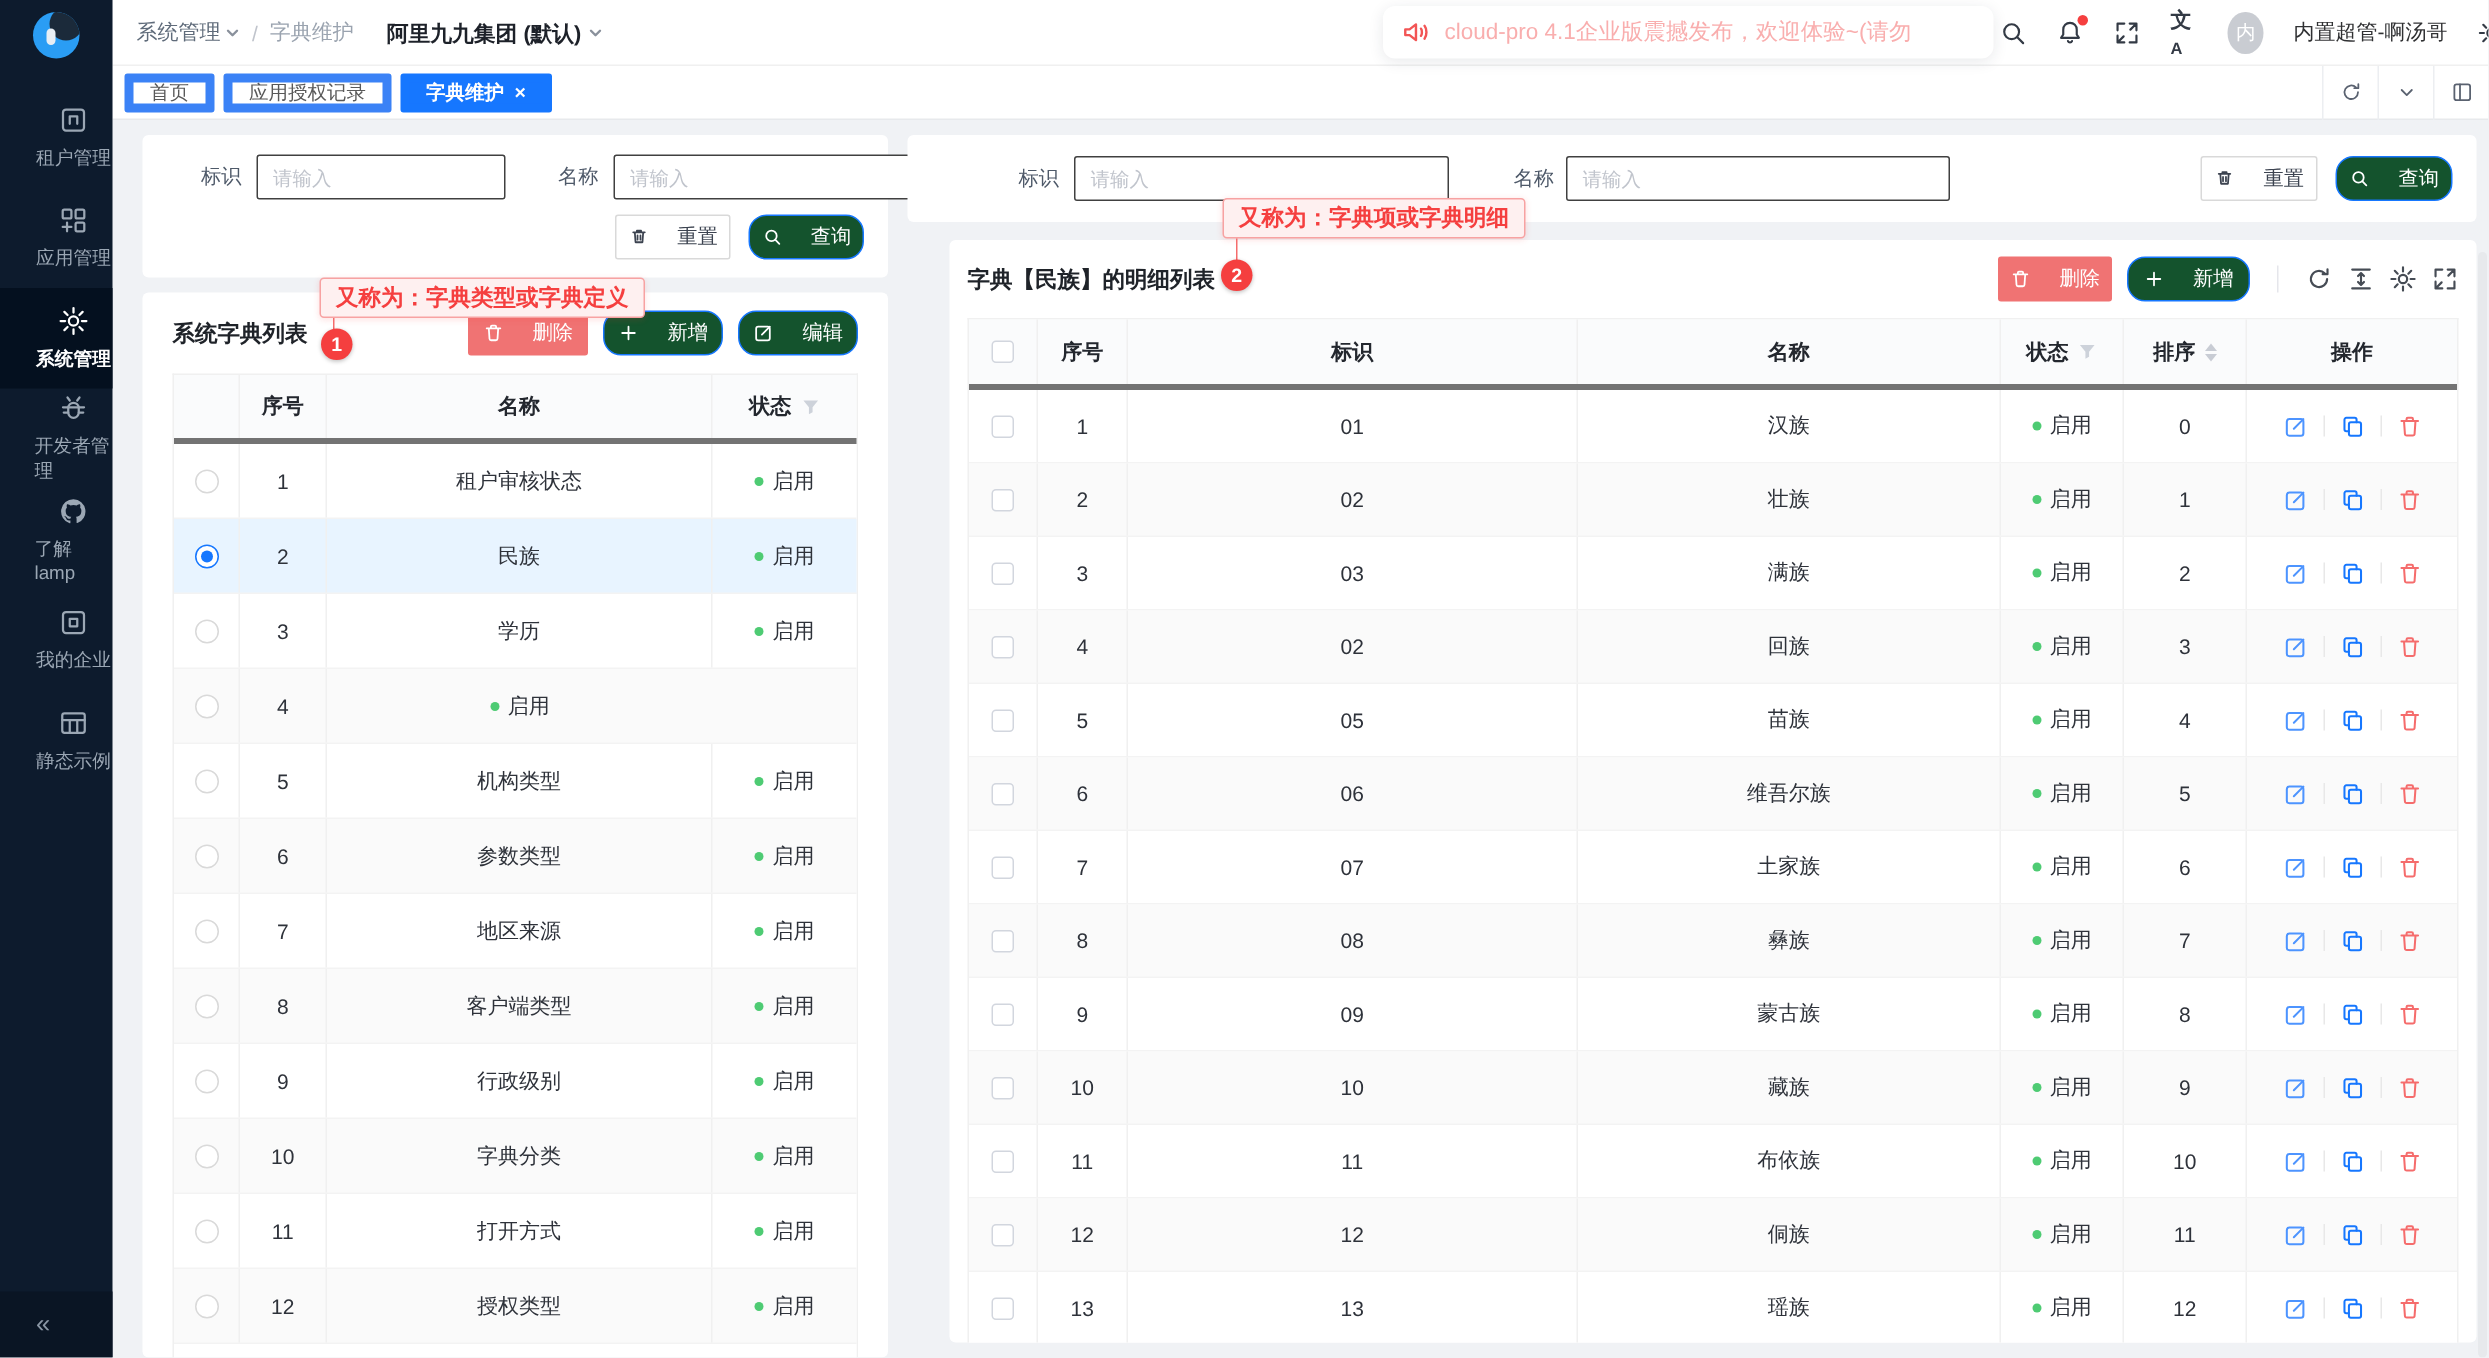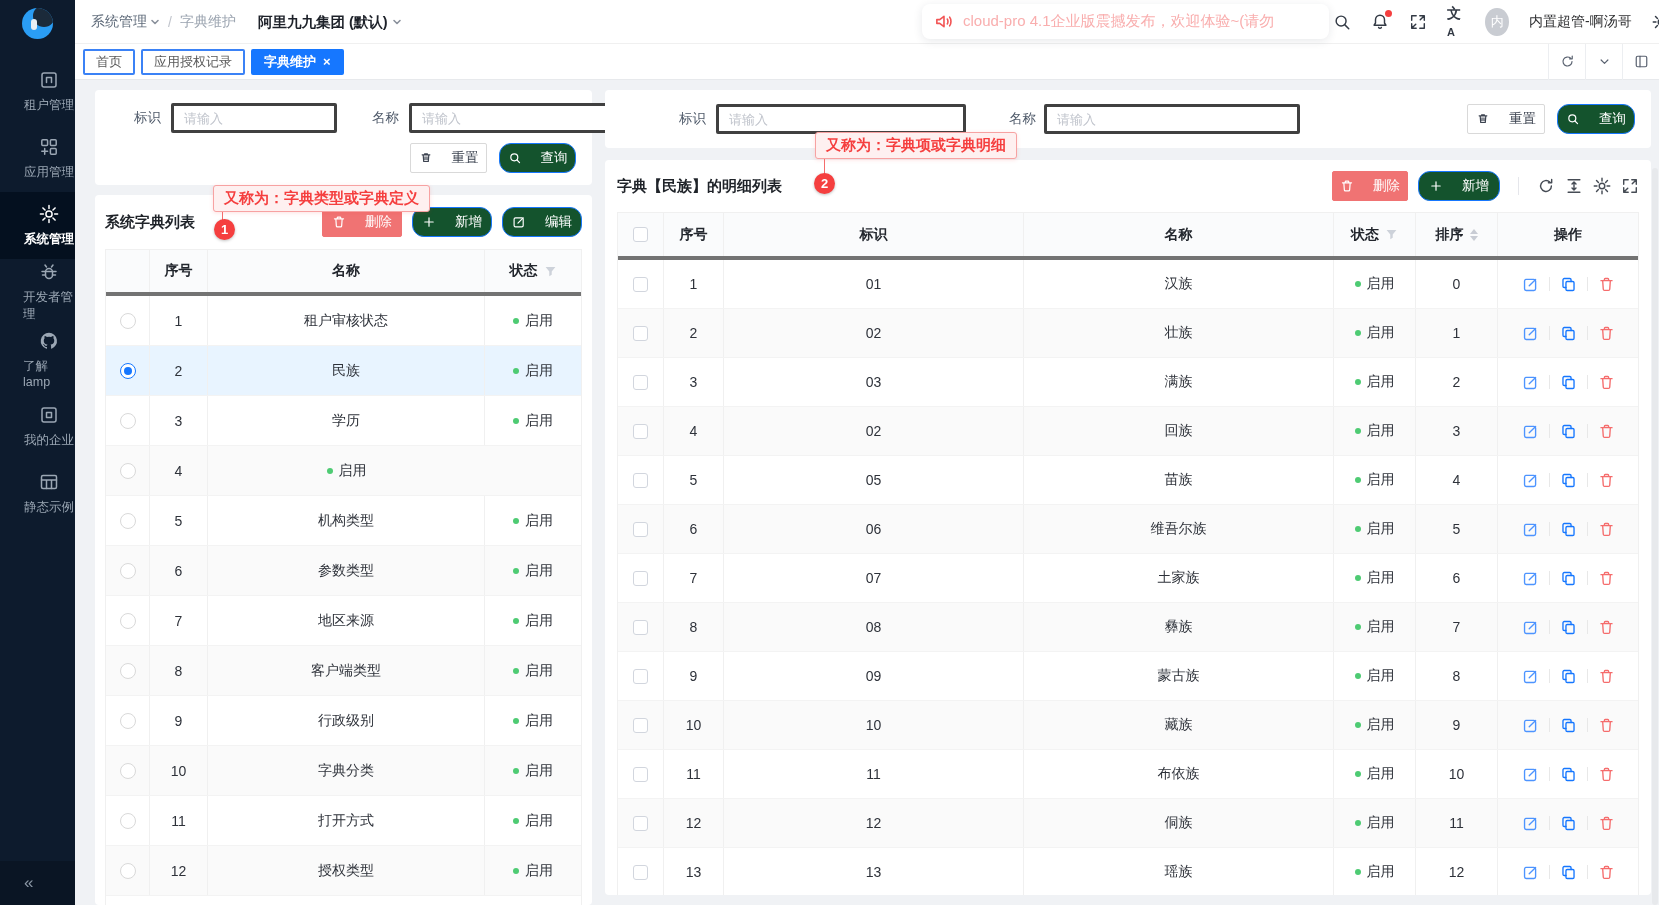--- a/index.html
+++ b/index.html
@@ -44,36 +44,36 @@
   .bell-dot { position:absolute; right:-3px; top:-3px; width:7px; height:7px; border-radius:50%; background:#f53f3f; }
   .lang { font-size:14px; color:#333a45; font-weight:bold; cursor:pointer; }
   .lang i { font-style:normal; font-size:11px; }
   .avatar { width:28px; height:28px; border-radius:50%; background:#c9ccd2; color:#fff; display:flex; align-items:center;
             justify-content:center; font-size:13px; cursor:pointer; }
   .username { font-size:14px; color:#303133; white-space:nowrap; cursor:pointer; }
 
   
   .tabbar { position:absolute; left:75px; top:44px; width:1584px; height:36px; background:#fff;
             border-bottom:1px solid #e7e9ec; display:flex; align-items:center; padding-left:8px; z-index:19; }
-  .tab { height:26px; padding:0 11px; border:2px solid #3b82f6; border-radius:2px; margin-right:6px;
+  .tab { height:26px; padding:0 11px; border:6px solid #3b82f6; border-radius:2px; margin-right:6px;
          display:flex; align-items:center; gap:7px; font-size:13px; color:#595959; background:#fff; cursor:pointer; }
   .tab.active { background:#1677ff; border-color:#1677ff; color:#fff; font-weight:bold; }
   .tab .close-x::before { content:'\00D7'; font-size:13px; }
   .tab-controls { margin-left:auto; display:flex; height:36px; }
   .tc { width:37px; height:36px; border-left:1px solid #eceef1; display:flex; align-items:center; justify-content:center; cursor:pointer; }
   .tc svg { width:15px; height:15px; stroke:#5a6270; fill:none; stroke-width:1.6; stroke-linecap:round; stroke-linejoin:round; }
 
   
   .content { position:absolute; left:75px; top:80px; width:1584px; height:825px; background:#f0f2f5; }
   .card { background:#fff; border-radius:4px; }
   .left-col  { position:absolute; left:20px;  top:10px; width:497px;  bottom:0; }
   .right-col { position:absolute; left:530px; top:10px; width:1046px; bottom:0; }
 
   .lbl { color:#4e5969; font-size:13.5px; flex:none; text-align:right; }
-  .inp { height:30px; border:3px solid #404040; border-radius:2px; padding:0 10px; font-size:13px; color:#333;
+  .inp { height:30px; border:1px solid #404040; border-radius:2px; padding:0 10px; font-size:13px; color:#333;
          font-family:inherit; outline:none; background:#fff; }
   .inp::placeholder { color:#c0c4cc; }
 
   .btn { height:30px; border-radius:2px; border:1px solid #d9d9d9; background:#fff; display:flex; align-items:center;
          justify-content:center; gap:19px; font-size:13.5px; color:#3c4350; cursor:pointer; font-family:inherit; }
   .btn svg { width:14px; height:14px; stroke:currentColor; fill:none; stroke-width:1.7; stroke-linecap:round; stroke-linejoin:round; }
   .btn-primary { background:#14532d; border-color:#1677ff; color:#fff;border-radius:12px; }
   .btn-danger  { background:#f07373; border-color:#f07373; color:#fff; }
 
   .left-search { height:95px; padding:13px 16px 0; }
@@ -86,22 +86,22 @@
   .ls-row2 .btn { width:77px; }
 
   .right-search { height:58px; display:flex; align-items:center; padding:0 16px; }
   .rs-lbl1 { width:85px; margin-right:10px; }
   .rs-in1 { width:250px; }
   .rs-lbl2 { width:70px; margin-right:8px; }
   .rs-in2 { width:256px; }
   .rs-btns { margin-left:auto; display:flex; gap:12px; }
   .rs-btns .btn { width:78px; }
 
-  .left-list { margin-top:10px; height:710px; padding:0 10px; overflow:hidden; }
-  .right-list { margin-top:12px; height:735px; padding:0 12px; overflow:hidden; }
+  .left-list { margin-top:10px; height:710px; padding:0 20px; overflow:hidden; }
+  .right-list { margin-top:12px; height:735px; padding:0 12px; overflow:hidden;margin-left:28px; }
 
   .list-head { display:flex; align-items:center; }
   .left-list  .list-head { height:54px; }
   .right-list .list-head { height:52px; }
   .list-title { font-size:15px; font-weight:bold; color:#1f2329; }
   .list-actions { margin-left:auto; display:flex; align-items:center; gap:10px; }
   .list-actions .btn { width:80px; }
   .toolbar-sep { width:1px; height:18px; background:#e5e6eb; margin:0 8px; }
   .tb-ico { cursor:pointer; }
   .tb-ico svg { width:18px; height:18px; stroke:#464c55; fill:none; stroke-width:1.6; stroke-linecap:round; stroke-linejoin:round; }

